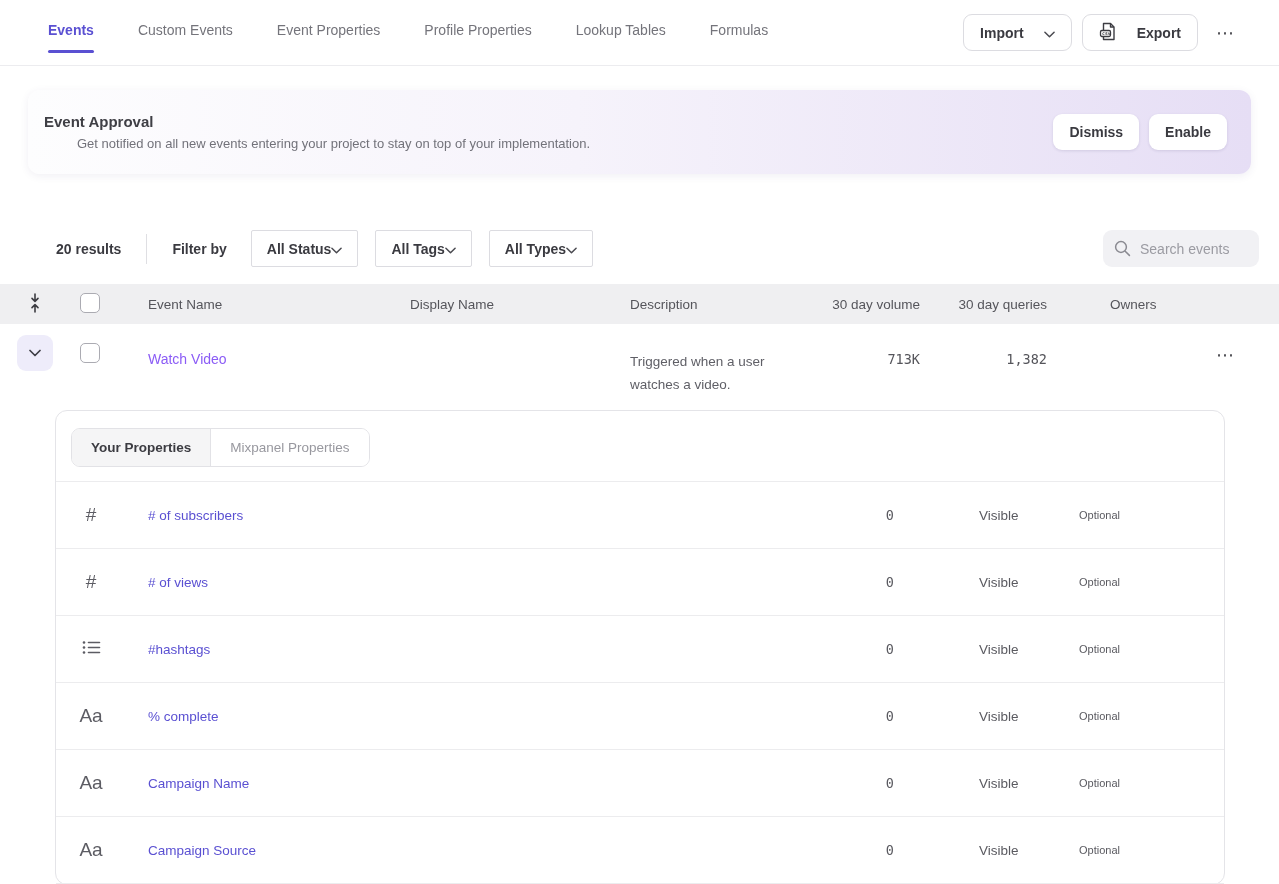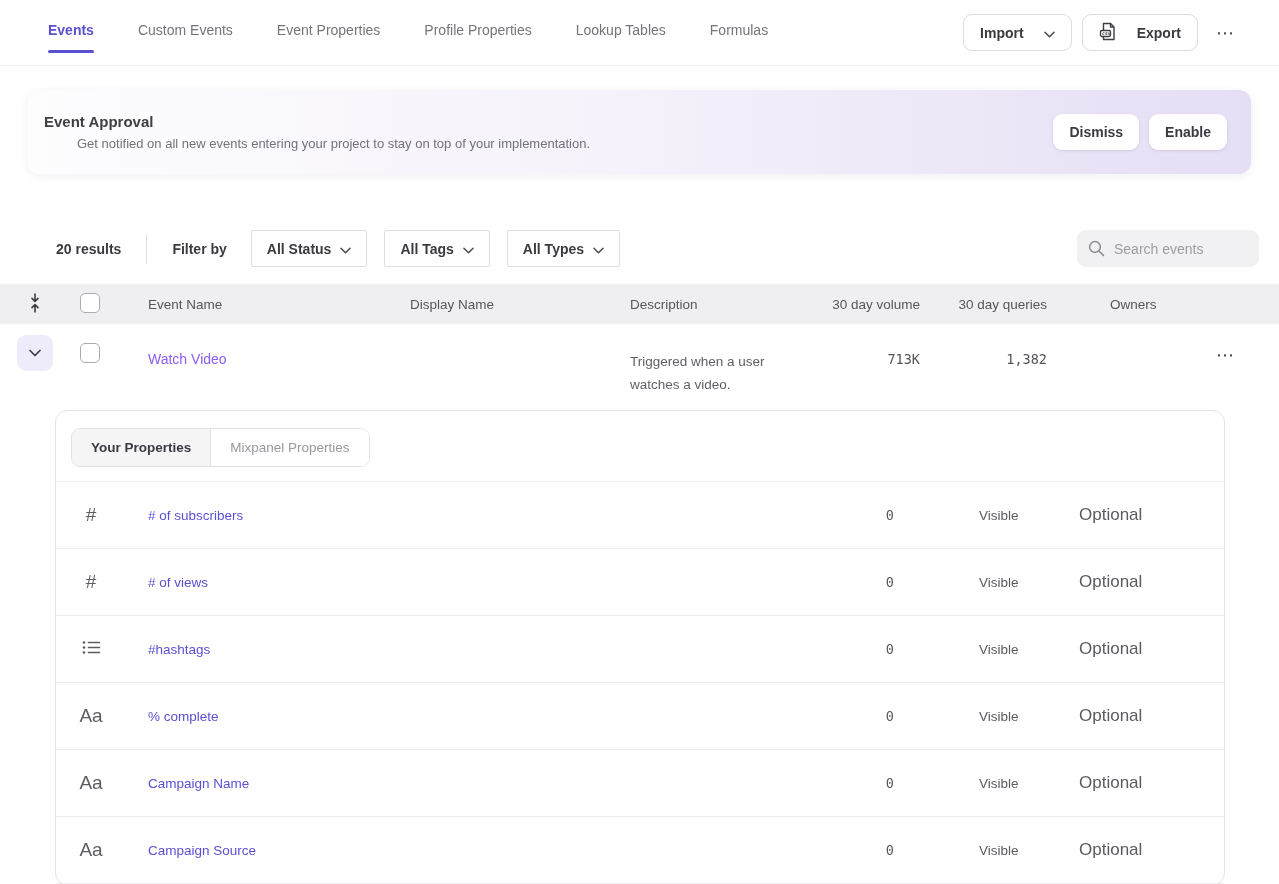--- a/index.html
+++ b/index.html
@@ -35,24 +35,24 @@
   .banner-btn { height:36px; padding:0 16px; background:#fff; border:none;
     border-radius:9px; font-size:14px; font-weight:600; color:#3a3a40;
     box-shadow:0 1px 3px rgba(40,30,90,.12); cursor:pointer; }
 
   
   .filter-row { margin-top:56px; height:37px; display:flex; align-items:center;
     padding:0 20px 0 56px; }
   .results-count { font-size:14px; font-weight:600; color:#3a3a40; white-space:nowrap; }
   .v-divider { width:1px; height:30px; background:#dfdfe3; margin:0 25px; }
   .filter-by { font-size:14px; font-weight:600; color:#3a3a40; margin-right:24px; }
-  .dropdown { display:inline-flex; align-items:center; gap:9px; height:37px;
+  .dropdown { display:inline-flex; align-items:center; gap:0; height:37px;
     padding:0 15px; border:1px solid #dcdce1; border-radius:2px; background:#fff;
     font-size:14px; font-weight:600; color:#3a3a40; margin-right:17px; cursor:pointer; }
-  .search-box { margin-left:auto; position:relative; width:182px; height:37px; }
+  .search-box { margin-left:auto; position:relative; width:156px; height:37px; }
   .search-box svg { position:absolute; left:11px; top:10px; }
   .search-box input { width:100%; height:100%; border:none; outline:none;
     background:#f1f1f4; border-radius:9px; padding:0 10px 0 37px; font-size:14px;
     color:#3a3a40; font-family:"Liberation Sans",sans-serif; }
   .search-box input::placeholder { color:#9b9ba2; }
 
   
   .tbl-grid { display:grid;
     grid-template-columns:70px 55px 285px 220px 190px 100px 127px 120px 1fr; }
   .tbl-head { margin-top:17px; height:40px; background:#efeff1; align-items:center;
@@ -94,21 +94,21 @@
   .picon > * { display:none; }
   .picon .g-num { font-size:19px; color:#5c5c63; }
   .picon .g-text { font-size:19px; font-weight:400; color:#5c5c63; }
   .picon[data-icon="number-icon"] .g-num { display:block; }
   .picon[data-icon="text-icon"] .g-text { display:block; }
   .picon[data-icon="list-icon"] .g-list { display:block; }
   .prop-name { font-size:13.5px; color:#5a50d2; padding-left:22px; cursor:pointer; }
   .prop-count { font-family:"DejaVu Sans Mono", monospace; font-size:13.5px;
     color:#5a5a60; text-align:right; }
   .prop-vis { font-size:13.5px; color:#5a5a60; padding-left:85px; }
-  .prop-req { font-size:17px; color:#5a5a60; }
+  .prop-req { font-size:11px; color:#5a5a60; }
 </style>
 </head>
 <body>
 
 <div class="topnav">
   <div class="nav-tabs">
   <div class="nav-tab active">
     <span>Events</span>
   </div>
 

